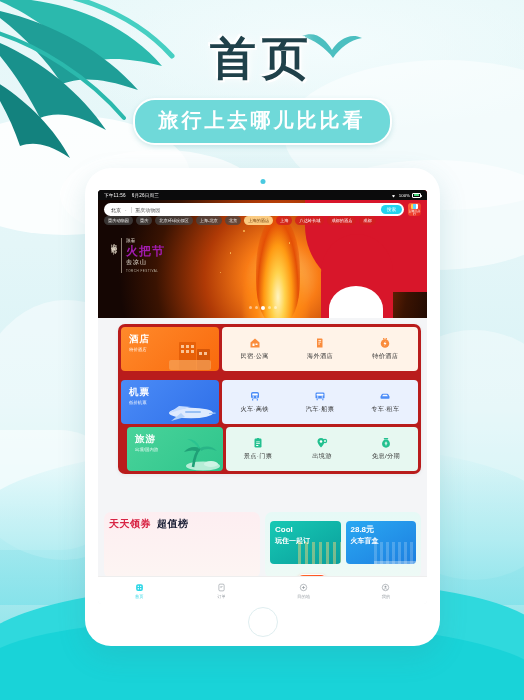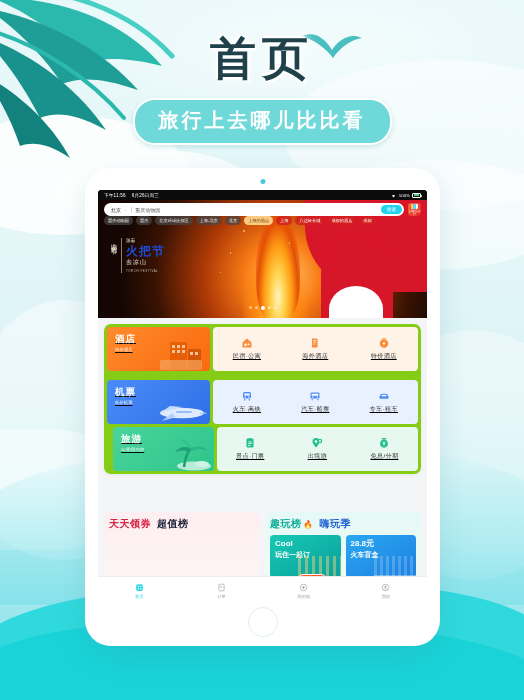--- a/index.html
+++ b/index.html
@@ -198,31 +198,30 @@
   .dots i { width:3px; height:3px; border-radius:50%; background:rgba(255,255,255,.5); display:block; }
   .dots i.on { background:#fff; width:4px; height:4px; }
 
   .hero-cap { position:absolute; left:11px; top:48px; z-index:5; display:flex; gap:4px; }
   .cap-vert {
     writing-mode:vertical-rl; font-size:6px; color:#e9dfce; letter-spacing:1.5px;
     border-right:.6px solid rgba(220,210,190,.6); padding-right:3px;
   }
   .cap-main { display:flex; flex-direction:column; gap:1.5px; }
   .cap-s1 { font-size:4.6px; color:#e8e2d6; }
-  .cap-big { font-size:12px; font-weight:bold; color:#1d4ed8; letter-spacing:1px; line-height:1; }
+  .cap-big { font-size:12px; font-weight:bold; color:#a21caf; letter-spacing:1px; line-height:1; }
   .cap-s2 { font-size:6px; color:#efe9dd; letter-spacing:1px; }
   .cap-en { font-size:3px; color:#bdb4a4; letter-spacing:.5px; }
 
   
   .gridcard {
-    position:absolute; left:6px; right:6px; top:134px;
-    background:#84cc16; border-radius:7px; overflow:hidden;
+    position:absolute; left:20px; right:6px; top:134px;
+    background:#b91c1c; border-radius:7px; overflow:hidden;
     box-shadow:0 1px 4px rgba(0,0,0,.06);
     padding:3px;
-    text-decoration:underline;
   }
   .grow { display:flex; height:44px; }
   .gbig {
     width:33%; border-radius:4px; position:relative; overflow:hidden;
     padding:7px 0 0 8px; color:#fff;
   }
   .gbig.h { background:linear-gradient(135deg,#ff8a2b,#f96a0d); }
   .gbig.f { background:linear-gradient(135deg,#4b8cf7,#2f6fe8); }
   .gbig.t { background:linear-gradient(135deg,#49d39a,#2fc58c); }
   .gbig .t1 { font-size:9.5px; font-weight:bold; letter-spacing:1px; line-height:1; }
@@ -560,25 +559,20 @@
 
     <div class="promos">
       <div class="promo p1">
         <div class="promo-head">
           <span class="ph red">天天领券</span>
           <span class="ph dark">超值榜</span>
         </div>
       </div>
 
       <div class="promo p2">
-        <div class="promo-head">
-          <span class="ph teal">趣玩榜</span>
-          <span style="font-size:8px;margin-left:-4px;">🔥</span>
-          <span class="ph blue">嗨玩季</span>
-        </div>
         <div class="promo-body">
           <div class="mini m3">
             <div class="l1">Cool</div>
             <div class="l2">玩住一起订</div>
             <div class="city warm"></div>
           </div>
           <div class="mini m4">
             <div class="l1">28.8元</div>
             <div class="l2">火车盲盒</div>
             <div class="city"></div>

